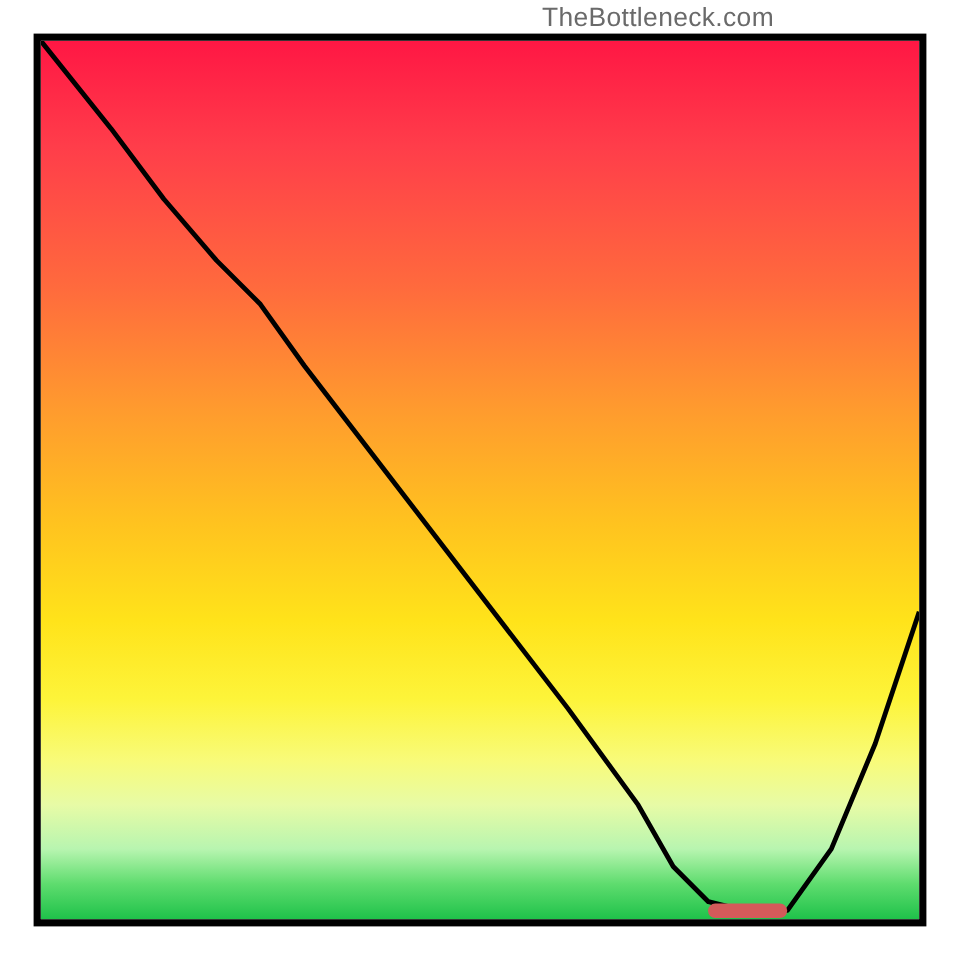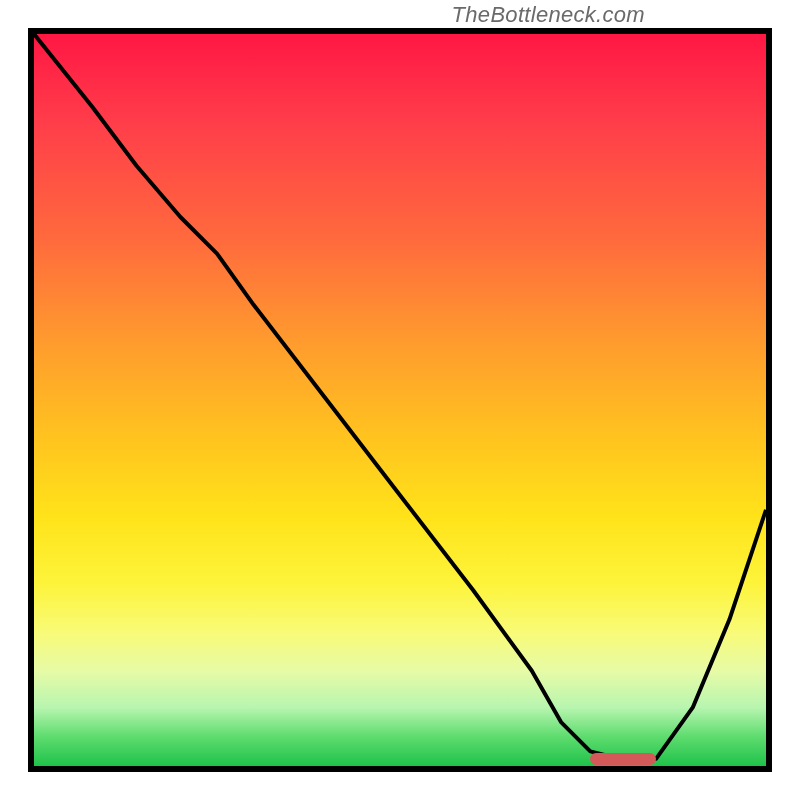--- a/index.html
+++ b/index.html
@@ -7,21 +7,20 @@
     padding: 0;
     width: 800px;
     height: 800px;
     background: #ffffff;
     font-family: Arial, Helvetica, sans-serif;
   }
   .container {
     position: relative;
     width: 653px;
     height: 800px;
-    font-style: italic;
   }
   .watermark {
     position: absolute;
     top: 2px;
     right: 8px;
     font-size: 22px;
     color: #6a6a6a;
     font-weight: 500;
     letter-spacing: 0.3px;
   }

